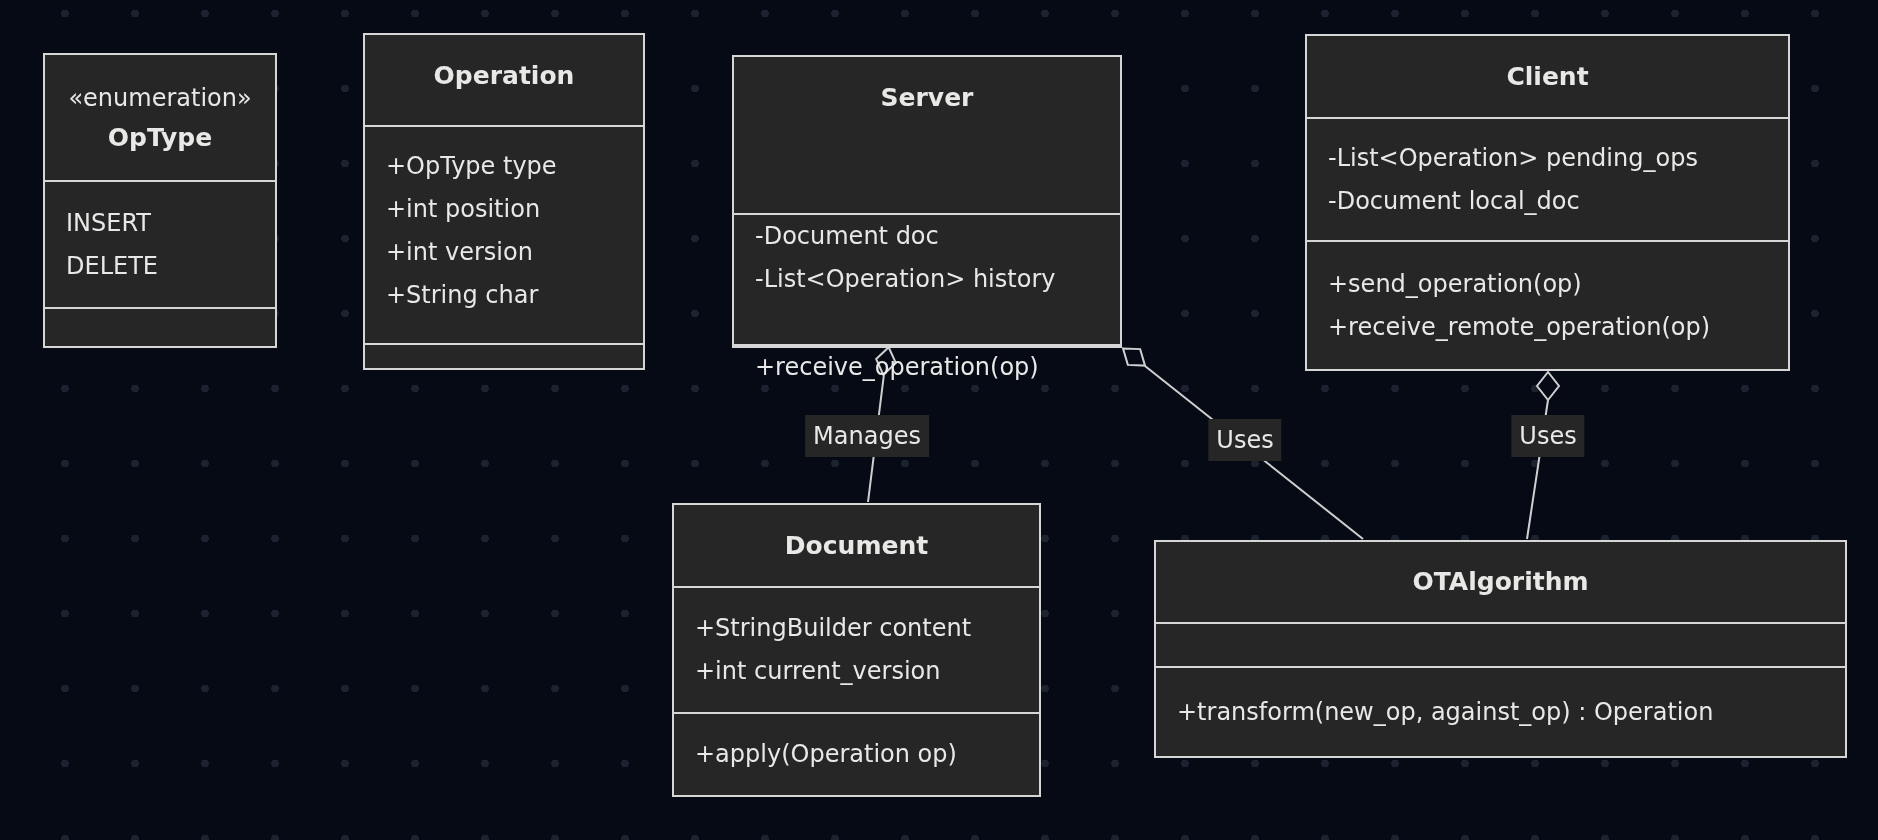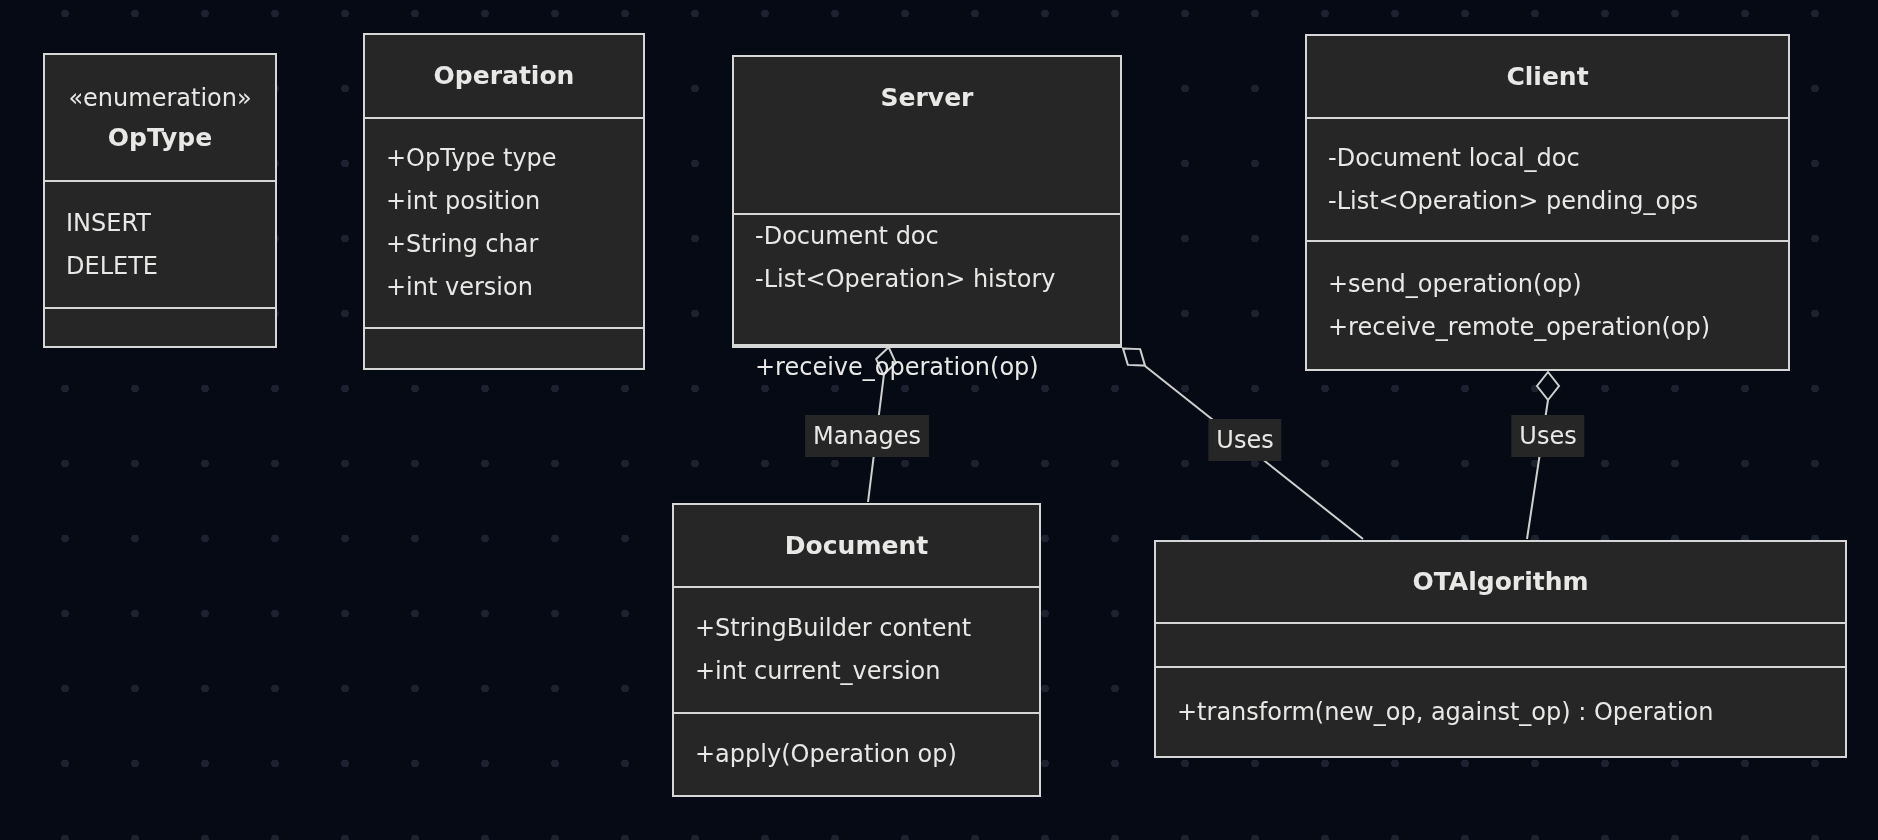--- a/index.html
+++ b/index.html
@@ -51,21 +51,21 @@
     border-top:2px solid var(--border);
     font-size:24px;
   }
   .cls-section.methods{flex:1;}
   .member{line-height:43px;white-space:nowrap;}
 
   
   #cls-optype     {left:43px;  top:53px;  width:234px; height:295px;}
   #cls-optype .cls-header{height:125px;}
   #cls-optype .attrs{height:127px;}
-  #cls-operation  {left:363px; top:33px;  width:282px; height:337px;}
+  #cls-operation  {left:363px; top:33px;  width:282px; height:337px;gap:8px;}
   #cls-operation .cls-header{height:82px;}
   #cls-operation .attrs{height:210px;}
   #cls-server     {left:732px; top:55px;  width:390px; height:293px;gap:43px;}
   #cls-server .cls-header{height:81px;}
   #cls-server .attrs{height:127px;margin-top:32px;}
   #cls-client     {left:1305px;top:34px;  width:485px; height:337px;justify-content:flex-end;}
   #cls-client .cls-header{height:81px;}
   #cls-client .attrs{height:123px;}
   #cls-document   {left:672px; top:503px; width:369px; height:294px;}
   #cls-document .cls-header{height:81px;}
@@ -128,22 +128,22 @@
     <div class="cls-section methods"></div>
   </div>
 
   <div class="uml-class" id="cls-operation">
     <div class="cls-header">
       <div class="cls-name">Operation</div>
     </div>
     <div class="cls-section attrs">
       <div class="member">+OpType type</div>
       <div class="member">+int position</div>
+      <div class="member">+int version</div>
       <div class="member">+String char</div>
-      <div class="member">+int version</div>
     </div>
     <div class="cls-section methods"></div>
   </div>
 
   <div class="uml-class" id="cls-server">
     <div class="cls-header">
       <div class="cls-name">Server</div>
     </div>
     <div class="cls-section attrs">
       <div class="member">-Document doc</div>
@@ -152,22 +152,22 @@
     <div class="cls-section methods">
       <div class="member">+receive_operation(op)</div>
     </div>
   </div>
 
   <div class="uml-class" id="cls-client">
     <div class="cls-header">
       <div class="cls-name">Client</div>
     </div>
     <div class="cls-section attrs">
+      <div class="member">-List&lt;Operation&gt; pending_ops</div>
       <div class="member">-Document local_doc</div>
-      <div class="member">-List&lt;Operation&gt; pending_ops</div>
     </div>
     <div class="cls-section methods">
       <div class="member">+send_operation(op)</div>
       <div class="member">+receive_remote_operation(op)</div>
     </div>
   </div>
 
   <div class="uml-class" id="cls-document">
     <div class="cls-header">
       <div class="cls-name">Document</div>

